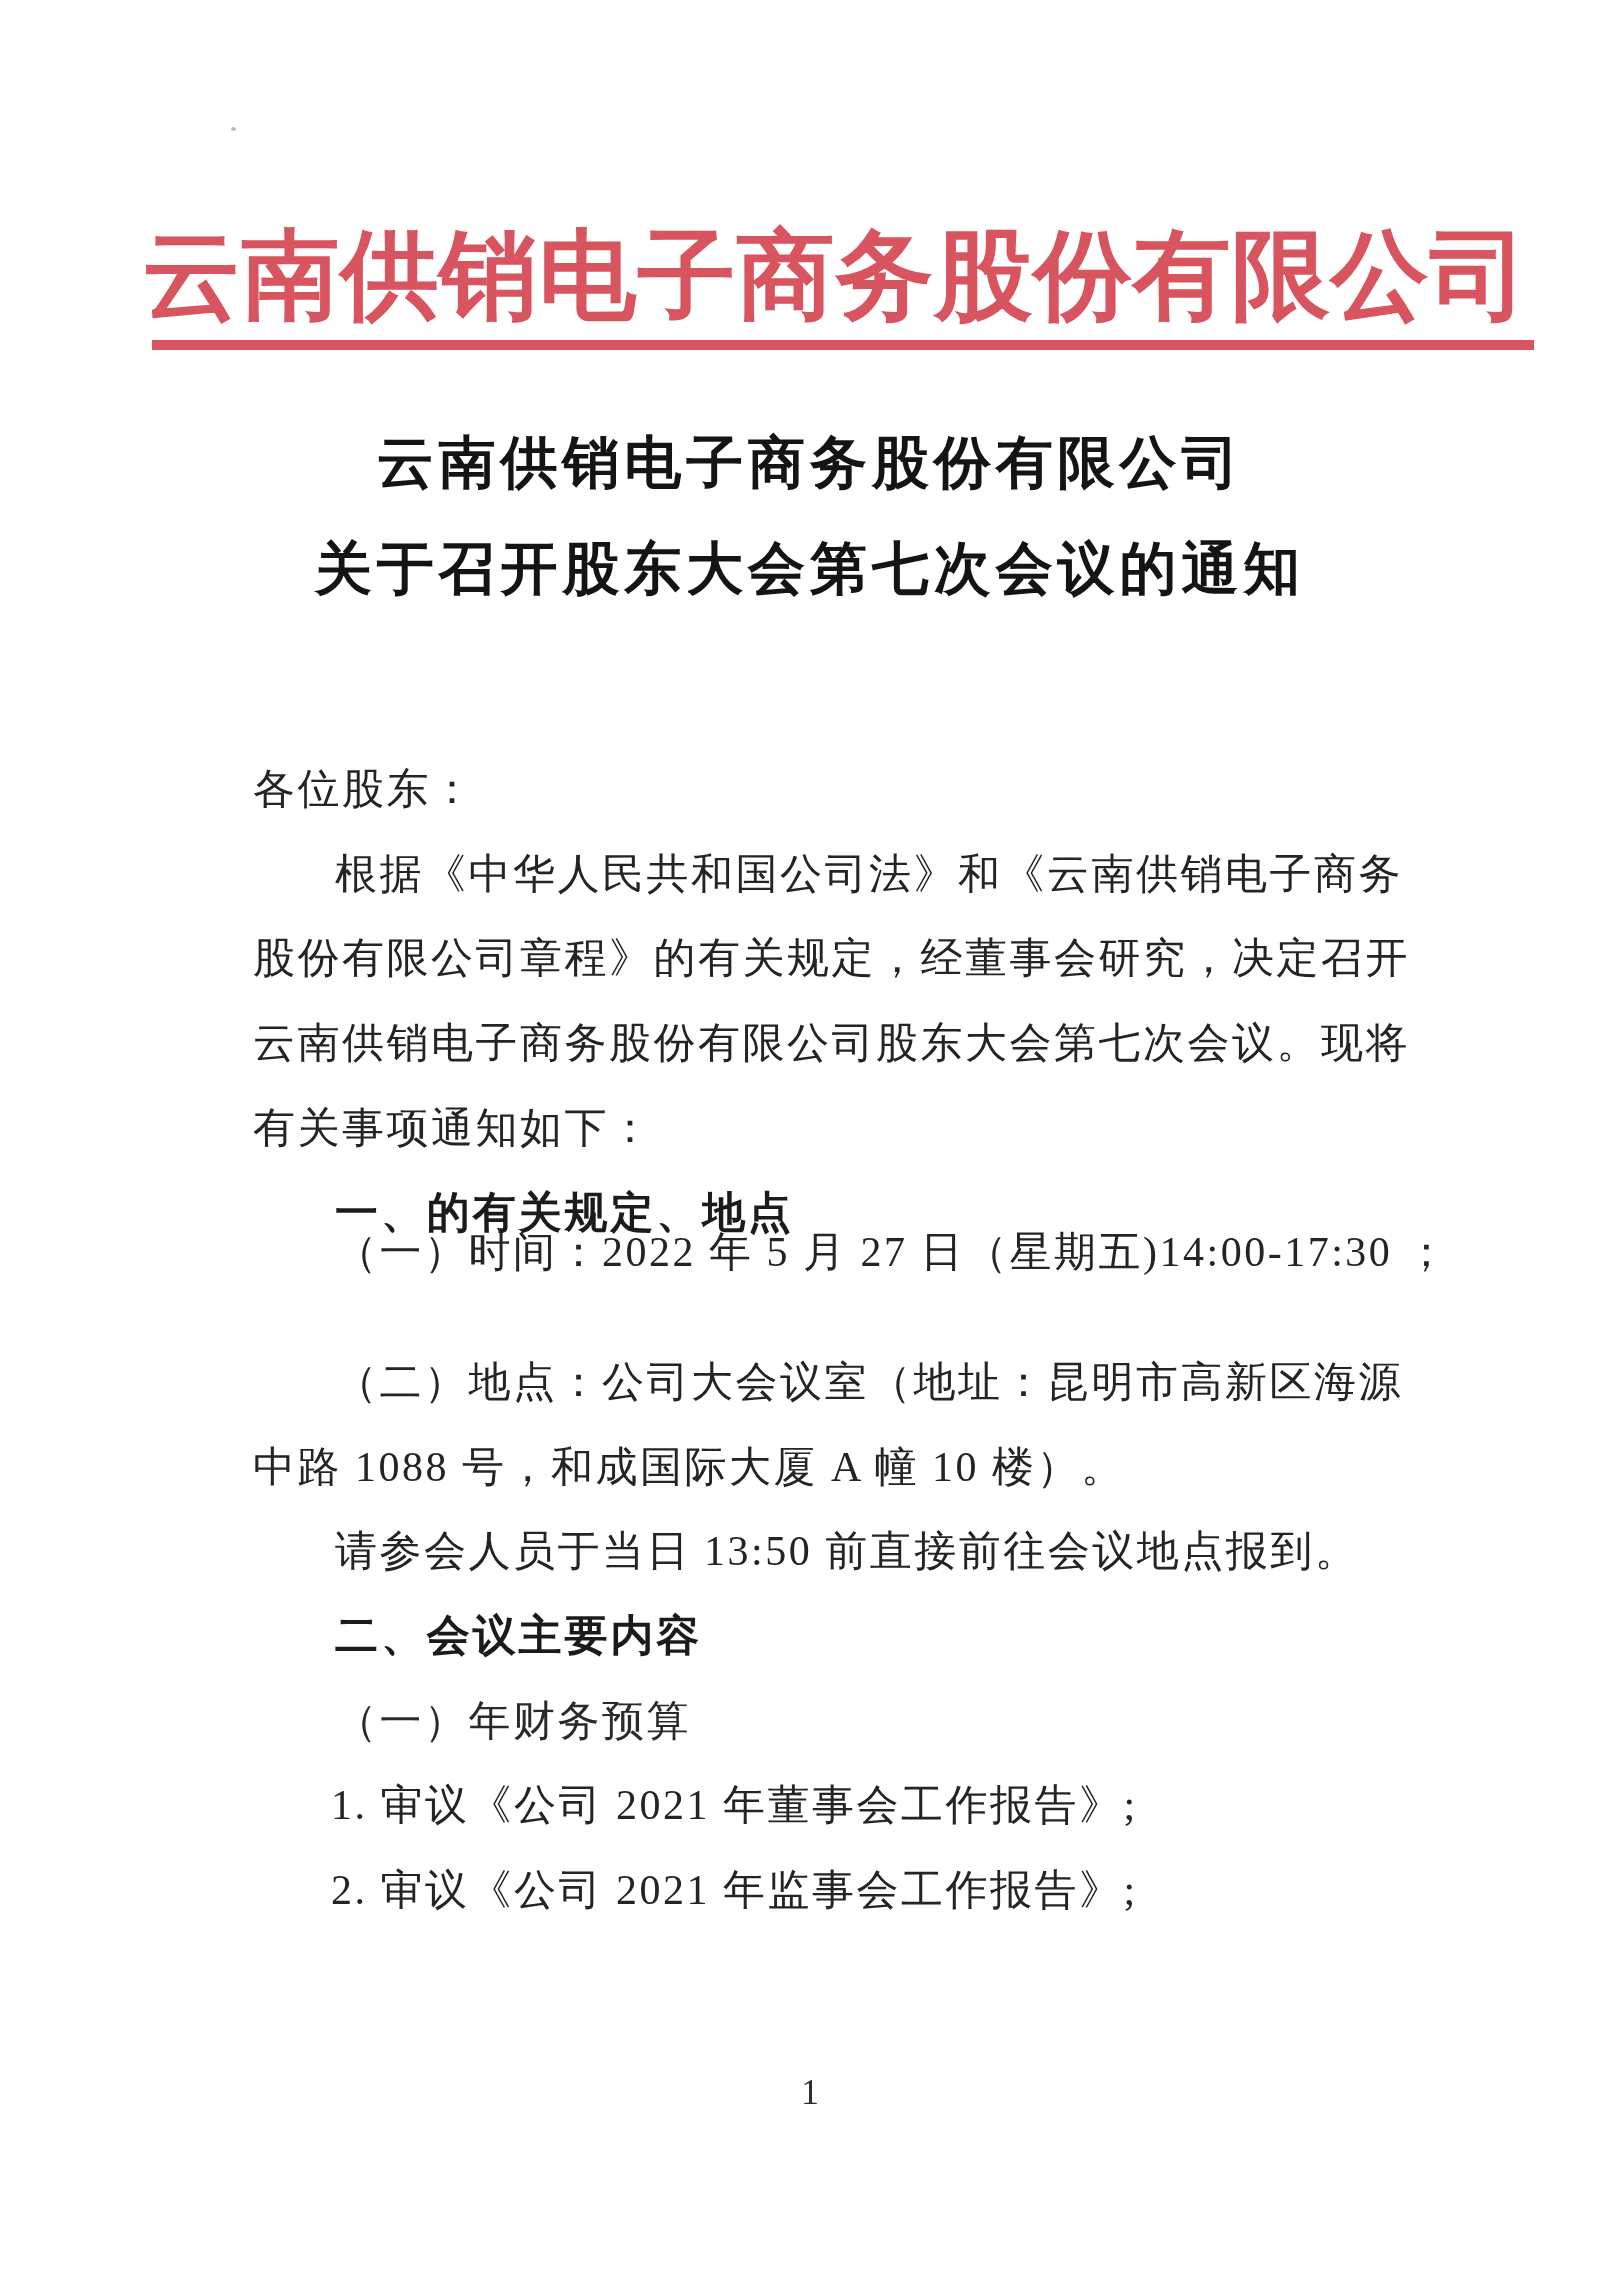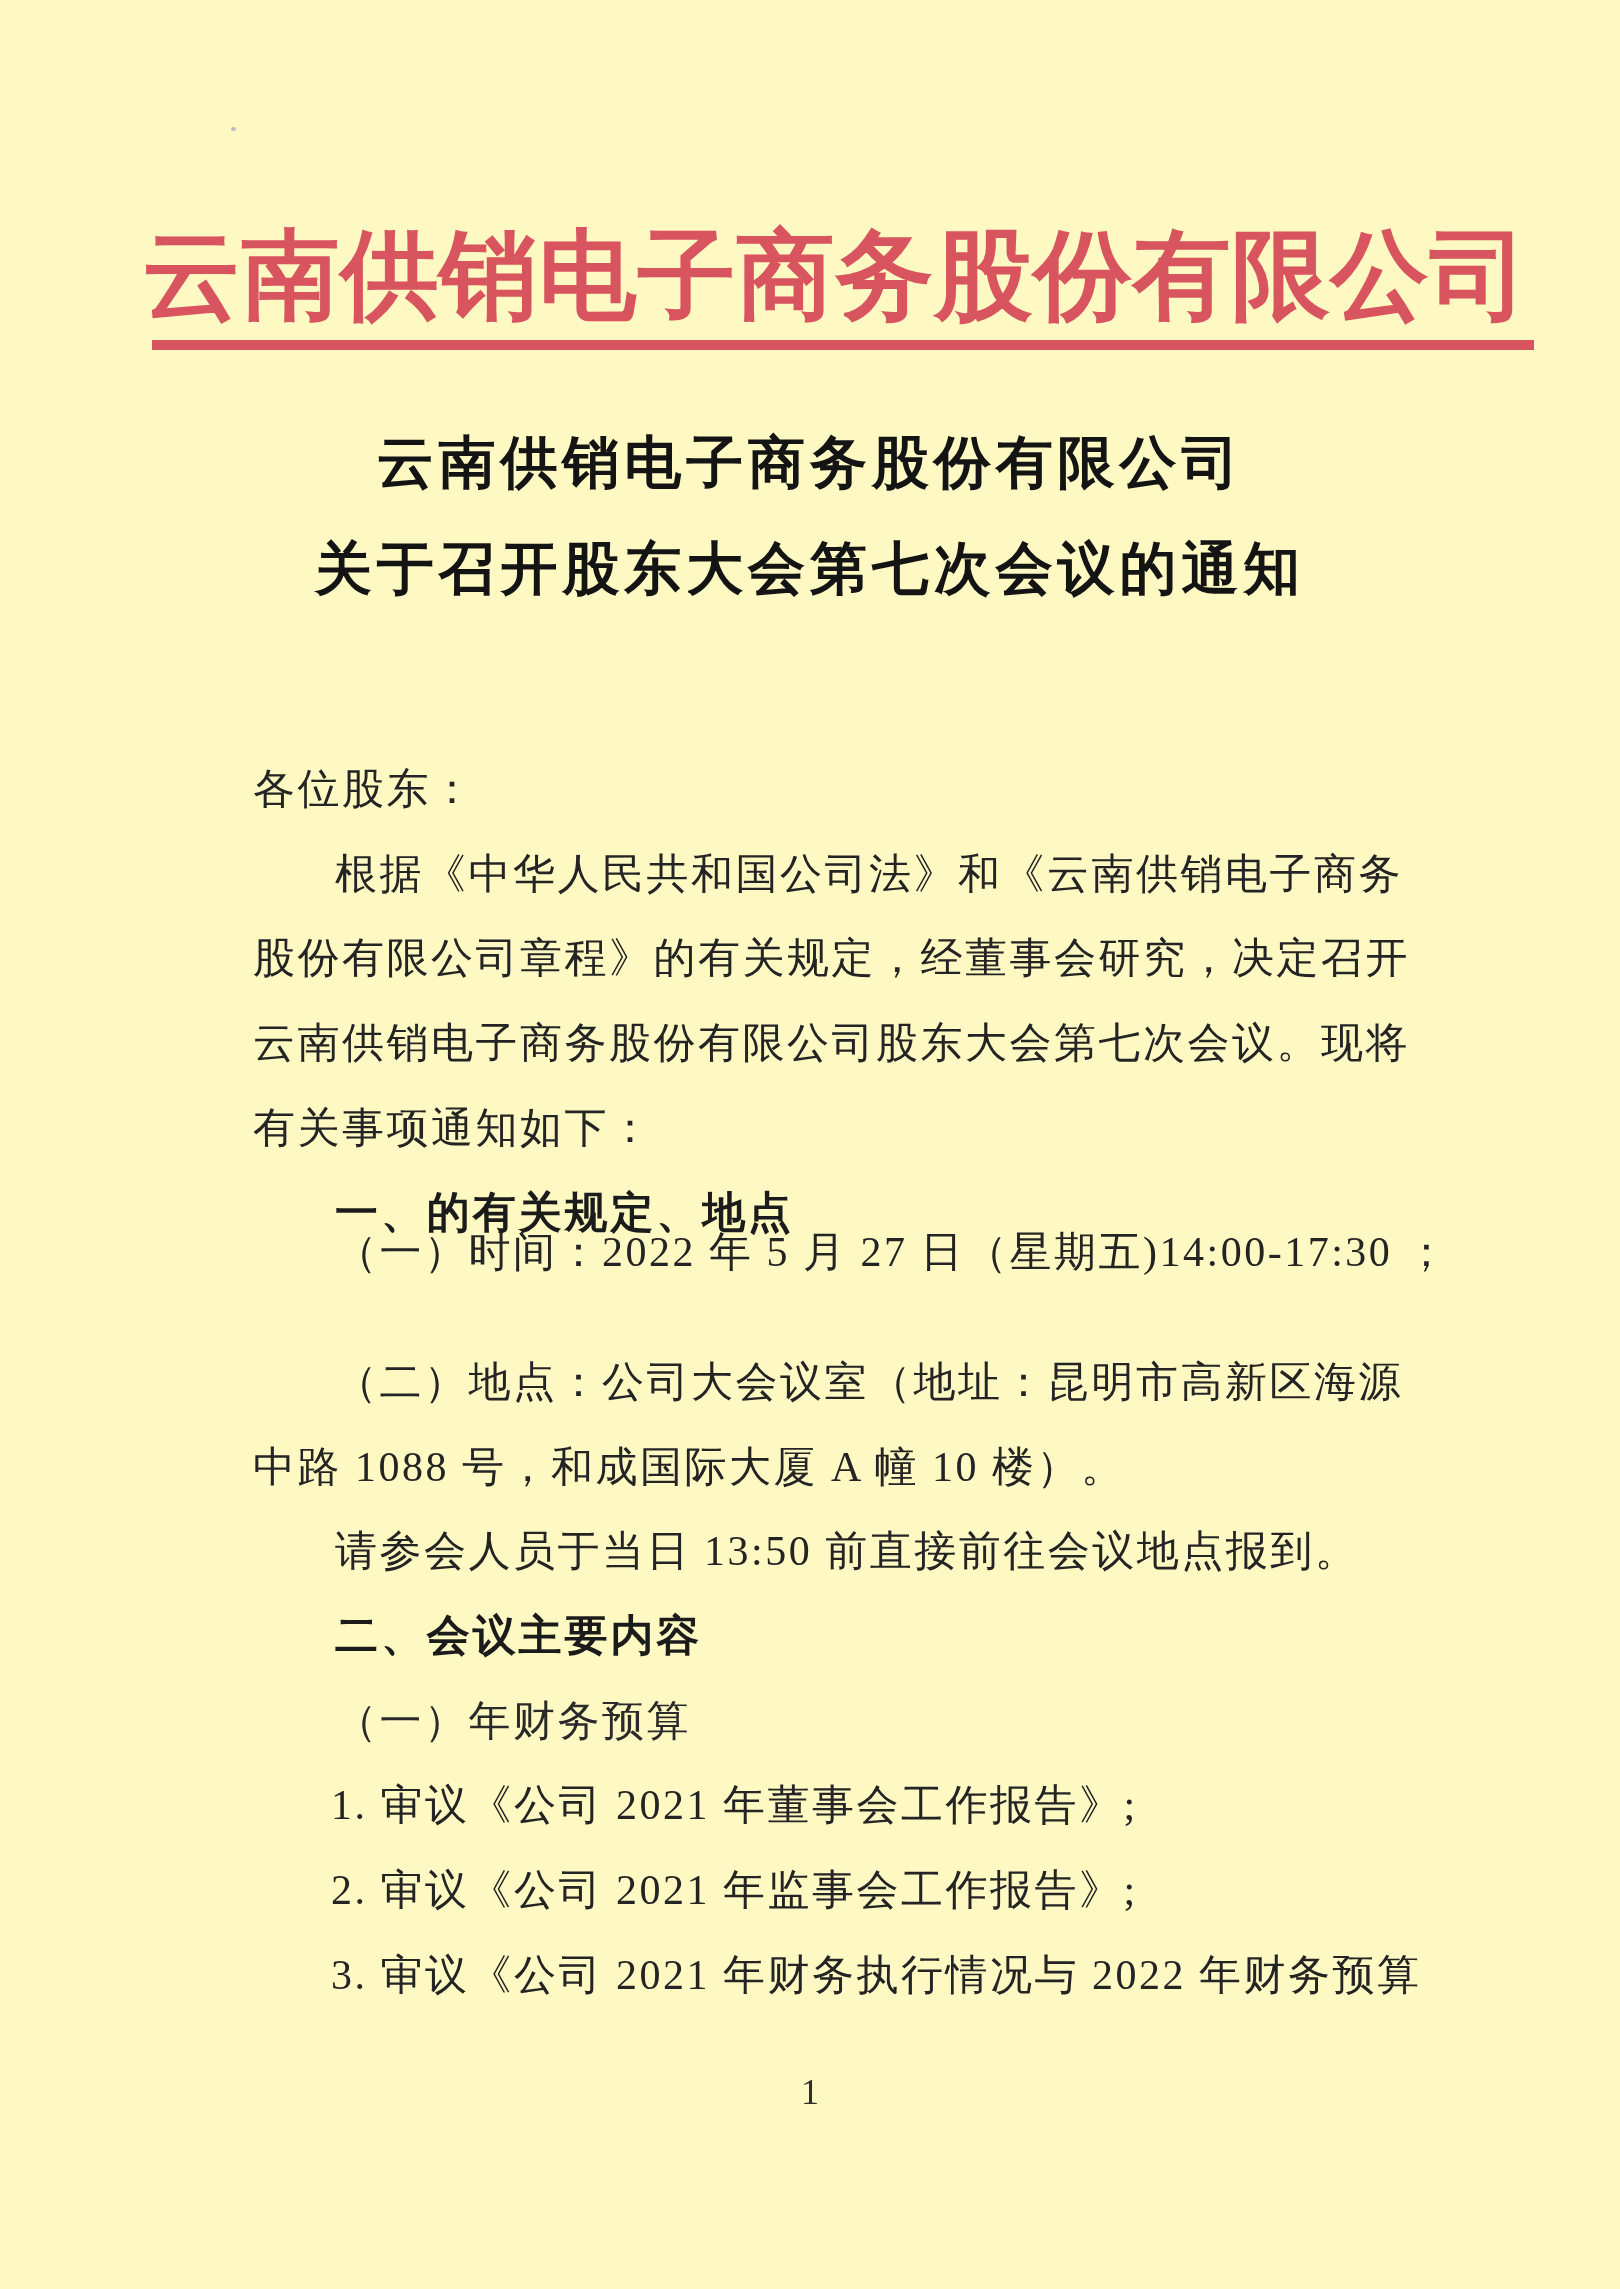--- a/index.html
+++ b/index.html
@@ -1,20 +1,20 @@
 <!DOCTYPE html>
 <html style="--accent: #d8555f;"><head>
 <meta charset="utf-8">
 <style>
   html,body{margin:0;padding:0;background:#e9e9e9;}
   .page{
     position:relative;
     width:1620px;height:2290px;
     margin:0 auto;
-    background:#fef9c3;
+    background:#ffffff;
     overflow:hidden;
     font-family:"Liberation Serif","DejaVu Serif",serif;
     color:#262626;
   }
   
   .letterhead{
     position:absolute;top:220px;left:0;right:-51px;
     text-align:center;
     font-family:"Liberation Serif","DejaVu Serif",serif;
     font-weight:bold;
@@ -98,20 +98,19 @@
   <div class="bl" style="top:1101px;left:253px;">有关事项通知如下：</div>
   <div class="bl hei" style="top:1185px;left:335px;">一、的有关规定、地点</div>
   <div class="bl" style="top:1225px;left:335px;">（一）时间：2022 年 5 月 27 日（星期五)14:00-17:30 ；</div>
   <div class="bl" style="top:1355px;left:335px;">（二）地点：公司大会议室（地址：昆明市高新区海源</div>
   <div class="bl" style="top:1440px;left:253px;">中路 1088 号，和成国际大厦 A 幢 10 楼）。</div>
   <div class="bl" style="top:1524px;left:335px;">请参会人员于当日 13:50 前直接前往会议地点报到。</div>
   <div class="bl hei" style="top:1608px;left:335px;">二、会议主要内容</div>
   <div class="bl kai" style="top:1694px;left:335px;">（一）年财务预算</div>
   <div class="bl" style="top:1778px;left:331px;">1. 审议《公司 2021 年董事会工作报告》;</div>
   <div class="bl" style="top:1863px;left:331px;">2. 审议《公司 2021 年监事会工作报告》;</div>
-  <div class="bl" style="top:1948px;left:331px;">3. 审议《公司 2021 年财务执行情况与 2022 年财务预算</div>
 
   <footer>
     <div class="pagenum">1</div>
   </footer>
 
 </div>
 
 
 </body></html>

